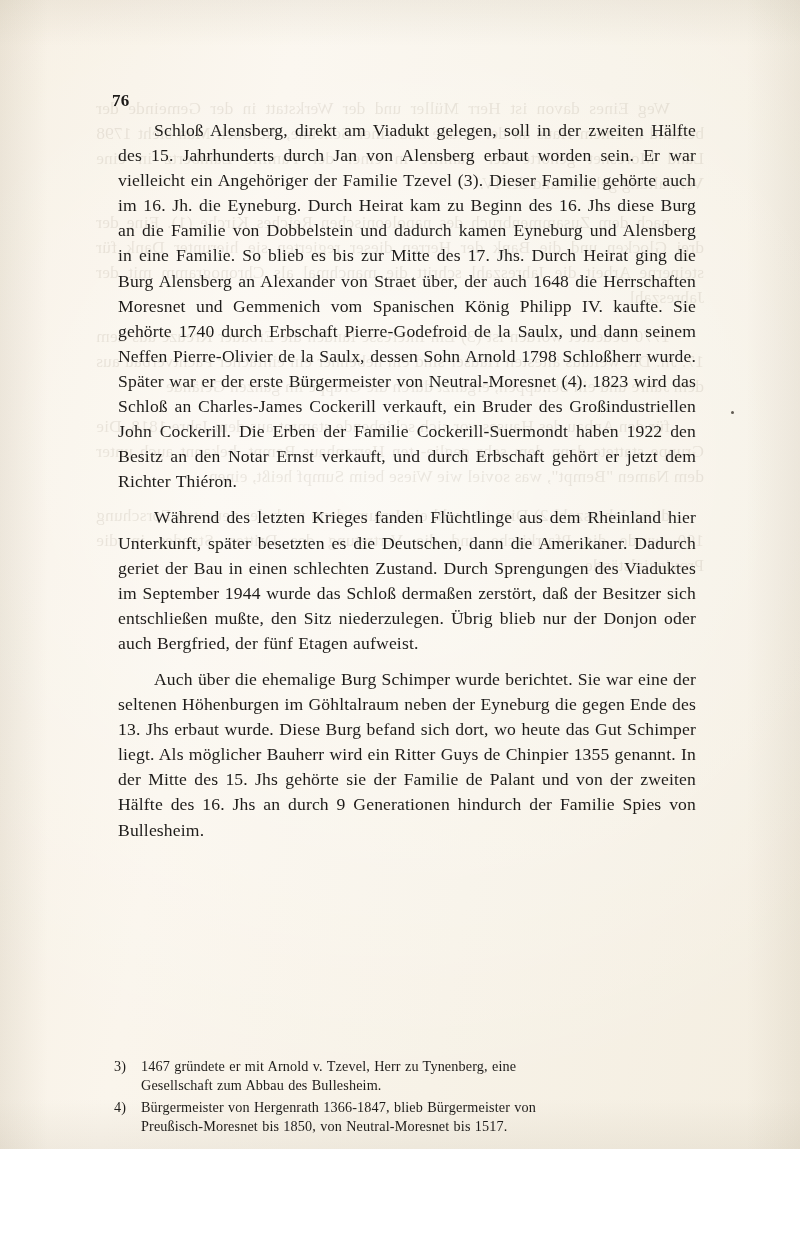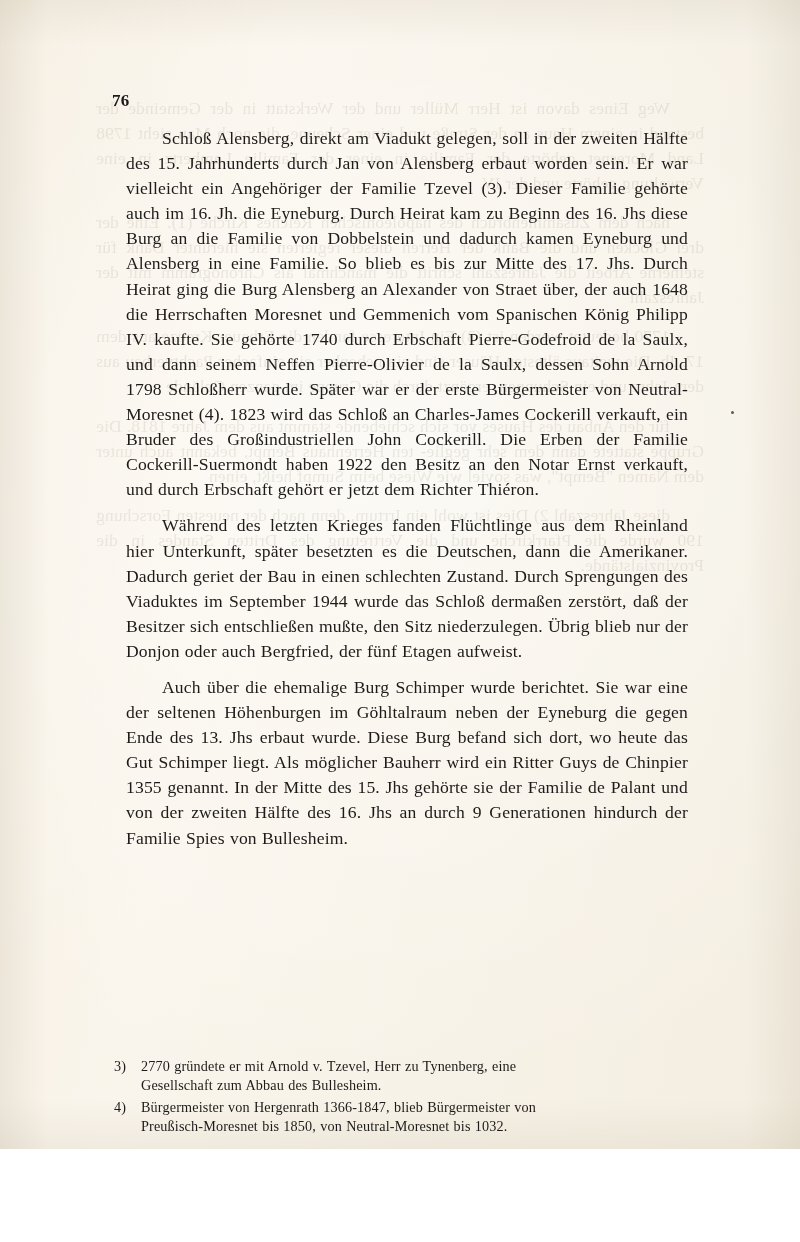--- a/index.html
+++ b/index.html
@@ -75,21 +75,21 @@
     top: 118px;
     width: 578px;
     text-align: justify;
     text-justify: inter-word;
     font-size: 17.6px;
     line-height: 25.1px;
     letter-spacing: 0.15px;
     word-spacing: 0.6px;
   }
   #body-block p {
-    margin: 8px;
+    margin: 0;
     text-indent: 36px;
   }
   #body-block p + p { margin-top: 11px; }
   #body-block p:last-child { text-align: justify; }
 
   
   #footnotes {
     position: absolute;
     left: 114px;
     top: 1057px;
@@ -152,26 +152,26 @@
     <p>Während des letzten Krieges fanden Flüchtlinge aus dem Rheinland hier Unterkunft, später besetzten es die Deutschen, dann die Amerikaner. Dadurch geriet der Bau in einen schlechten Zustand. Durch Sprengungen des Viaduktes im September 1944 wurde das Schloß dermaßen zerstört, daß der Besitzer sich entschließen mußte, den Sitz niederzulegen. Übrig blieb nur der Donjon oder auch Bergfried, der fünf Etagen aufweist.</p>
     <p>Auch über die ehemalige Burg Schimper wurde berichtet. Sie war eine der seltenen Höhenburgen im Göhltalraum neben der Eyneburg die gegen Ende des 13. Jhs erbaut wurde. Diese Burg befand sich dort, wo heute das Gut Schimper liegt. Als möglicher Bauherr wird ein Ritter Guys de Chinpier 1355 genannt. In der Mitte des 15. Jhs gehörte sie der Familie de Palant und von der zweiten Hälfte des 16. Jhs an durch 9 Generationen hindurch der Familie Spies von Bullesheim.</p>
   </div>
 
   <div id="ink-speck"></div>
 
   <div id="footnotes">
     <div class="footnote">
       <span class="footnote-marker">3)</span>
       <span class="footnote-text">
-        <span>2770 gründete er mit Arnold v. Tzevel, Herr zu Tynenberg, eine</span>
+        <span>1467 gründete er mit Arnold v. Tzevel, Herr zu Tynenberg, eine</span>
         <span>Gesellschaft zum Abbau des Bullesheim.</span>
       </span>
     </div>
     <div class="footnote">
       <span class="footnote-marker">4)</span>
       <span class="footnote-text">
         <span>Bürgermeister von Hergenrath 1366-1847, blieb Bürgermeister von</span>
-        <span>Preußisch-Moresnet bis 1850, von Neutral-Moresnet bis 1032.</span>
+        <span>Preußisch-Moresnet bis 1850, von Neutral-Moresnet bis 1517.</span>
       </span>
     </div>
   </div>
 
 </div>
 
 </body></html>

